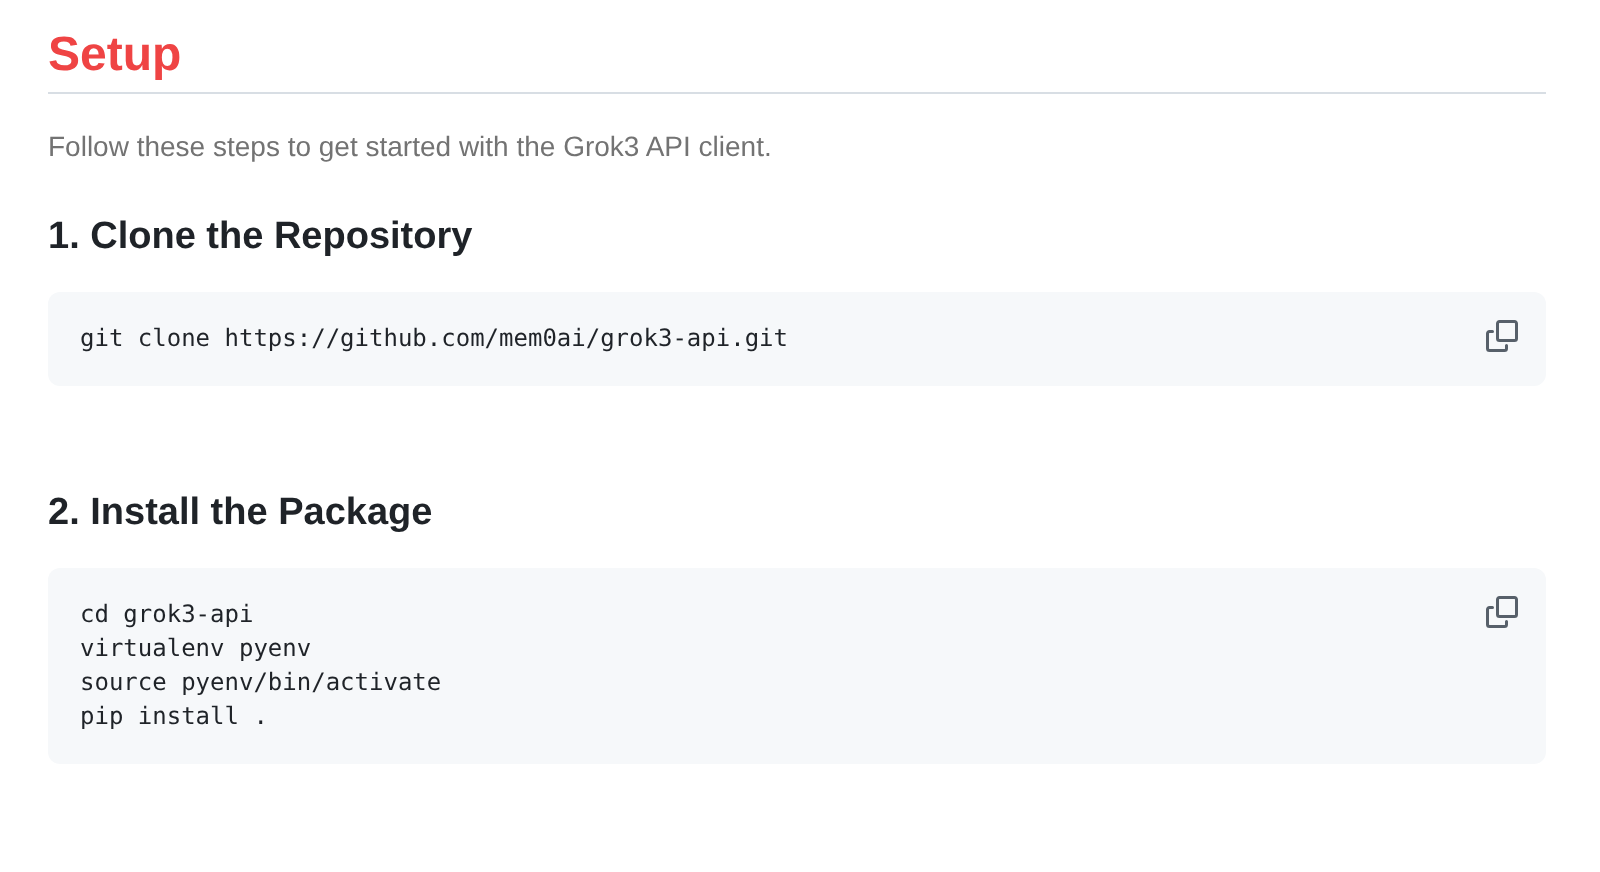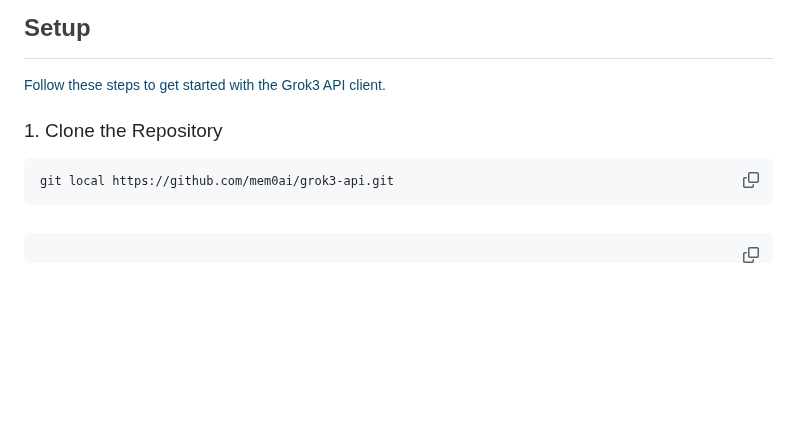--- a/index.html
+++ b/index.html
@@ -14,33 +14,33 @@
   }
   .readme {
     padding: 13px 27px 0 24px;
     width: 800px;
   }
   h2.section-title {
     font-size: 24px;
     font-weight: 700;
     line-height: 30px;
     margin: 0 0 16px 0;
-    padding-bottom: 15px;
+    padding-bottom: 3px;
     border-bottom: 1px solid #d8dee4;
-    color: #404040;
+    color: #ef4444;
   }
   p.body-text {
     font-size: 14px;
     line-height: 20px;
     margin: 0 0 15px 0;
-    color: #0c4a6e;
+    color: #737373;
   }
   h3.step-title {
     font-size: 19px;
-    font-weight: 400;
+    font-weight: 700;
     line-height: 24px;
     margin: 24px 0 15px 0;
     color: #1f2328;
   }
   .code-block {
     position: relative;
     background: #f6f8fa;
     border-radius: 6px;
     margin: 0 0 8px 0;
     padding: 15px 40px 15px 16px;
@@ -83,36 +83,41 @@
 <article class="readme">
 
   <h2 class="section-title">Setup</h2>
 
   <p class="body-text">Follow these steps to get started with the Grok3 API client.</p>
 
   <h3 class="step-title">1. Clone the Repository</h3>
 
 
   <div class="code-block">
-    <pre><code>git local https://github.com/mem0ai/grok3-api.git</code></pre>
+    <pre><code>git clone https://github.com/mem0ai/grok3-api.git</code></pre>
     <button class="copy-btn">
       <span style="display:flex;">
         <svg viewBox="0 0 16 16" aria-hidden="true">
           <path d="M0 6.75C0 5.784.784 5 1.75 5h1.5a.75.75 0 0 1 0 1.5h-1.5a.25.25 0 0 0-.25.25v7.5c0 .138.112.25.25.25h7.5a.25.25 0 0 0 .25-.25v-1.5a.75.75 0 0 1 1.5 0v1.5A1.75 1.75 0 0 1 9.25 16h-7.5A1.75 1.75 0 0 1 0 14.25Z"></path>
           <path d="M5 1.75C5 .784 5.784 0 6.75 0h7.5C15.216 0 16 .784 16 1.75v7.5A1.75 1.75 0 0 1 14.25 11h-7.5A1.75 1.75 0 0 1 5 9.25Zm1.75-.25a.25.25 0 0 0-.25.25v7.5c0 .138.112.25.25.25h7.5a.25.25 0 0 0 .25-.25v-7.5a.25.25 0 0 0-.25-.25Z"></path>
         </svg>
       </span>
     </button>
   </div>
 
   <div class="spacer-after-block1"></div>
 
+  <h3 class="step-title">2. Install the Package</h3>
 
 
   <div class="code-block">
+    <pre><code>cd grok3-api
+virtualenv pyenv
+source pyenv/bin/activate
+pip install .</code></pre>
     <button class="copy-btn">
       <span style="display:flex;">
         <svg viewBox="0 0 16 16" aria-hidden="true">
           <path d="M0 6.75C0 5.784.784 5 1.75 5h1.5a.75.75 0 0 1 0 1.5h-1.5a.25.25 0 0 0-.25.25v7.5c0 .138.112.25.25.25h7.5a.25.25 0 0 0 .25-.25v-1.5a.75.75 0 0 1 1.5 0v1.5A1.75 1.75 0 0 1 9.25 16h-7.5A1.75 1.75 0 0 1 0 14.25Z"></path>
           <path d="M5 1.75C5 .784 5.784 0 6.75 0h7.5C15.216 0 16 .784 16 1.75v7.5A1.75 1.75 0 0 1 14.25 11h-7.5A1.75 1.75 0 0 1 5 9.25Zm1.75-.25a.25.25 0 0 0-.25.25v7.5c0 .138.112.25.25.25h7.5a.25.25 0 0 0 .25-.25v-7.5a.25.25 0 0 0-.25-.25Z"></path>
         </svg>
       </span>
     </button>
   </div>
 

